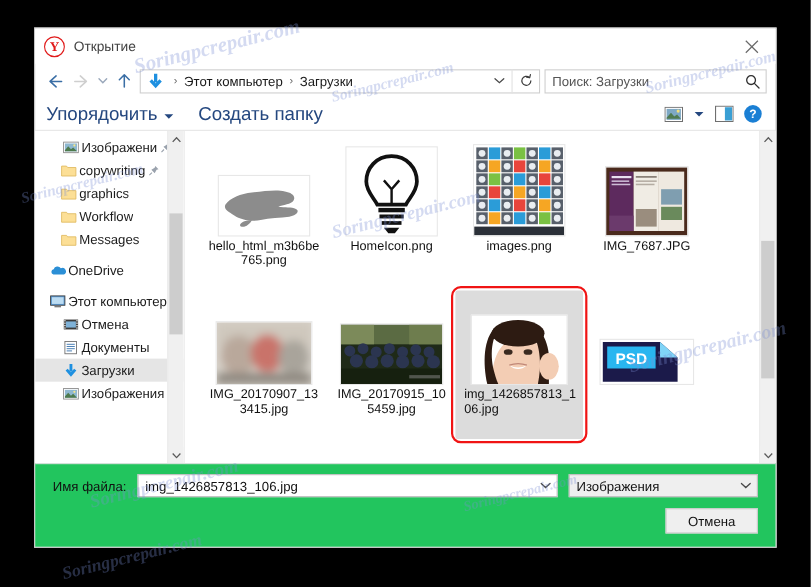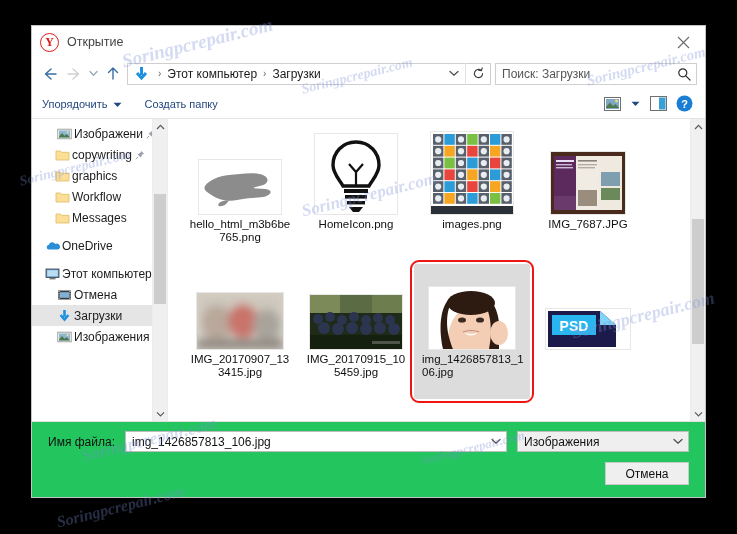--- a/index.html
+++ b/index.html
@@ -55,21 +55,21 @@
               display:flex;align-items:center;justify-content:center;flex:0 0 auto;}
   .searchbox{width:202px;height:22px;border:1px solid #cfcfcf;background:#fff;
              display:flex;align-items:center;box-sizing:border-box;flex:0 0 auto;}
   .searchbox .txt{flex:1 1 auto;padding-left:6px;color:#555;font-size:12px;
                   white-space:nowrap;overflow:hidden;}
   .searchbox .mag{width:24px;display:flex;align-items:center;justify-content:center;}
 
   
   .toolbar{height:30px;flex:0 0 30px;display:flex;align-items:center;
            padding:0 8px 0 10px;box-sizing:border-box;border-bottom:1px solid #e4e4e4;}
-  .tbitem{font-size:11px;color:#24477f;display:flex;align-items:center;
+  .tbitem{font-size:17px;color:#24477f;display:flex;align-items:center;
           gap:6px;margin-right:22px;white-space:nowrap;}
   .tbspacer{flex:1 1 auto;}
   .tbicon{width:26px;height:22px;display:flex;align-items:center;justify-content:center;}
 
   
   .body{flex:1 1 auto;display:flex;min-height:0;}
 
   
   .sidebar{width:135px;flex:0 0 135px;position:relative;background:#fff;
            overflow:hidden;padding-top:4px;box-sizing:border-box;}
@@ -342,20 +342,29 @@
                 <rect x="1.4" y="5.2" width="1.2" height="1.2" fill="#eee"></rect>
                 <rect x="1.4" y="7.4" width="1.2" height="1.2" fill="#eee"></rect>
                 <rect x="1.4" y="9.6" width="1.2" height="1.2" fill="#eee"></rect>
                 <rect x="12.4" y="3" width="1.2" height="1.2" fill="#eee"></rect>
                 <rect x="12.4" y="5.2" width="1.2" height="1.2" fill="#eee"></rect>
                 <rect x="12.4" y="7.4" width="1.2" height="1.2" fill="#eee"></rect>
                 <rect x="12.4" y="9.6" width="1.2" height="1.2" fill="#eee"></rect>
               </svg>
             </span>
             <span class="lbl">Отмена</span>
+          </div>
+          <div class="navitem ind1">
+            <span class="ico">
+              <svg width="15" height="14" viewBox="0 0 15 14">
+                <rect x="2" y="1.4" width="10.5" height="11.2" fill="#fff" stroke="#6f6f6f" stroke-width="0.8"></rect>
+                <path d="M3.6 4 H11 M3.6 6 H11 M3.6 8 H11 M3.6 10 H8.5" stroke="#4a7fb5" stroke-width="0.9"></path>
+              </svg>
+            </span>
+            <span class="lbl">Документы</span>
           </div>
           <div class="navitem sel ind1">
             <span class="ico">
               <svg width="15" height="14" viewBox="0 0 15 14">
                 <path d="M7.5 1 V7.8 M3.6 6 L7.5 10.5 L11.4 6" stroke="#1e90e0" stroke-width="2.6" fill="none"></path>
               </svg>
             </span>
             <span class="lbl">Загрузки</span>
           </div>
           <div class="navitem ind1">

